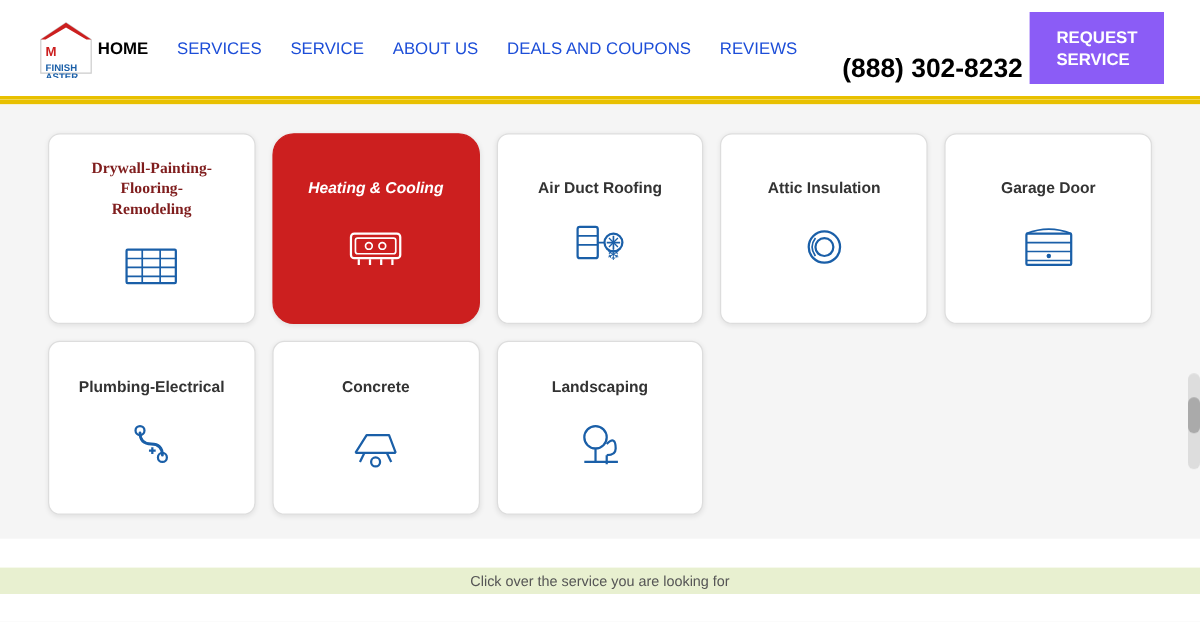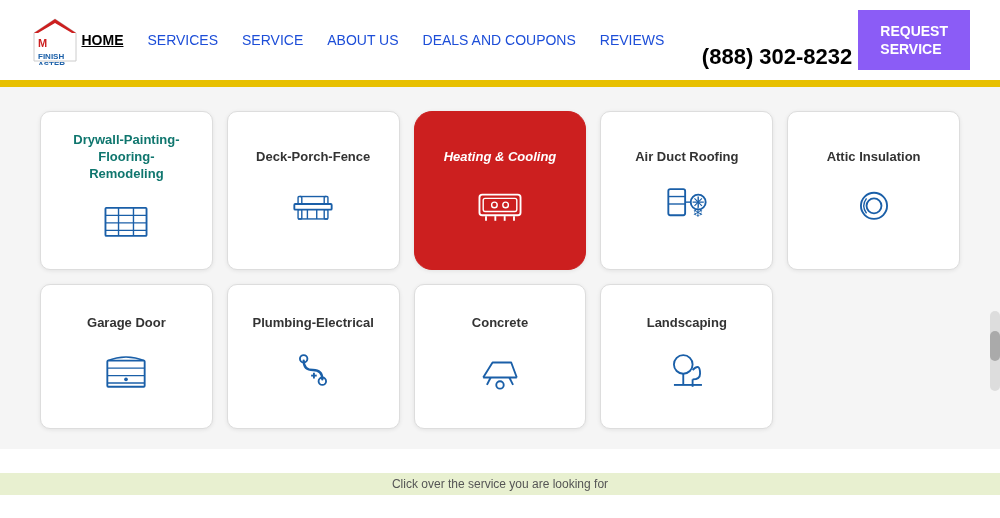--- a/index.html
+++ b/index.html
@@ -31,21 +31,20 @@
     }
     .nav a {
       text-decoration: none;
       color: #1d4ed8;
       font-size: 14px;
       font-weight: 500;
     }
     .nav a.active {
       font-weight: 700;
       color: #000;
-      text-decoration: underline;
     }
     .header-right {
       display: flex;
       align-items: flex-end;
       gap: 6px;
       margin-left: 36px;
     }
     .phone-number {
       font-size: 22px;
       font-weight: 700;
@@ -105,21 +104,21 @@
     .service-label {
       font-size: 13px;
       font-weight: 600;
       color: #333;
       text-align: center;
       margin-bottom: 10px;
       line-height: 1.3;
     }
 
     
-    .icon-blue { color: #0f766e; }
+    .icon-blue { color: #7f1d1d; font-family: Liberation Serif, serif; }
     .icon-white { color: #fff; }
 
     
     .section-title-area {
       text-align: center;
       padding: 24px 0 8px;
       background: #fff;
     }
 
     
@@ -193,34 +192,20 @@
       <svg class="svc-svg" viewBox="0 0 60 60" fill="none" xmlns="http://www.w3.org/2000/svg">
         <rect x="8" y="16" width="44" height="30" rx="1" stroke="#1a5fa8" stroke-width="2" fill="none"></rect>
         <line x1="8" y1="24" x2="52" y2="24" stroke="#1a5fa8" stroke-width="1.5"></line>
         <line x1="8" y1="32" x2="52" y2="32" stroke="#1a5fa8" stroke-width="1.5"></line>
         <line x1="8" y1="40" x2="52" y2="40" stroke="#1a5fa8" stroke-width="1.5"></line>
         <line x1="22" y1="16" x2="22" y2="46" stroke="#1a5fa8" stroke-width="1.5"></line>
         <line x1="38" y1="16" x2="38" y2="46" stroke="#1a5fa8" stroke-width="1.5"></line>
       </svg>
     </div>
 
-    <div class="service-card">
-      <div class="service-label">Deck-Porch-Fence</div>
-      <svg class="svc-svg" viewBox="0 0 60 60" fill="none" xmlns="http://www.w3.org/2000/svg">
-        <rect x="10" y="30" width="40" height="6" rx="1" stroke="#1a5fa8" stroke-width="2"></rect>
-        <rect x="14" y="22" width="4" height="8" rx="1" stroke="#1a5fa8" stroke-width="1.5"></rect>
-        <rect x="42" y="22" width="4" height="8" rx="1" stroke="#1a5fa8" stroke-width="1.5"></rect>
-        <line x1="16" y1="22" x2="44" y2="22" stroke="#1a5fa8" stroke-width="1.5"></line>
-        <rect x="14" y="36" width="4" height="10" rx="1" stroke="#1a5fa8" stroke-width="1.5"></rect>
-        <rect x="42" y="36" width="4" height="10" rx="1" stroke="#1a5fa8" stroke-width="1.5"></rect>
-        <line x1="14" y1="46" x2="46" y2="46" stroke="#1a5fa8" stroke-width="1.5"></line>
-        <line x1="24" y1="36" x2="24" y2="46" stroke="#1a5fa8" stroke-width="1.5"></line>
-        <line x1="34" y1="36" x2="34" y2="46" stroke="#1a5fa8" stroke-width="1.5"></line>
-      </svg>
-    </div>
 
     <div class="service-card active">
       <div class="service-label icon-white">Heating &amp; Cooling</div>
       <svg class="svc-svg" viewBox="0 0 60 60" fill="none" xmlns="http://www.w3.org/2000/svg">
         <rect x="8" y="20" width="44" height="22" rx="3" stroke="white" stroke-width="2"></rect>
         <rect x="12" y="24" width="36" height="14" rx="2" stroke="white" stroke-width="1.5"></rect>
         <circle cx="24" cy="31" r="3" stroke="white" stroke-width="1.5"></circle>
         <circle cx="36" cy="31" r="3" stroke="white" stroke-width="1.5"></circle>
         <line x1="15" y1="43" x2="15" y2="48" stroke="white" stroke-width="2"></line>
         <line x1="25" y1="43" x2="25" y2="48" stroke="white" stroke-width="2"></line>

